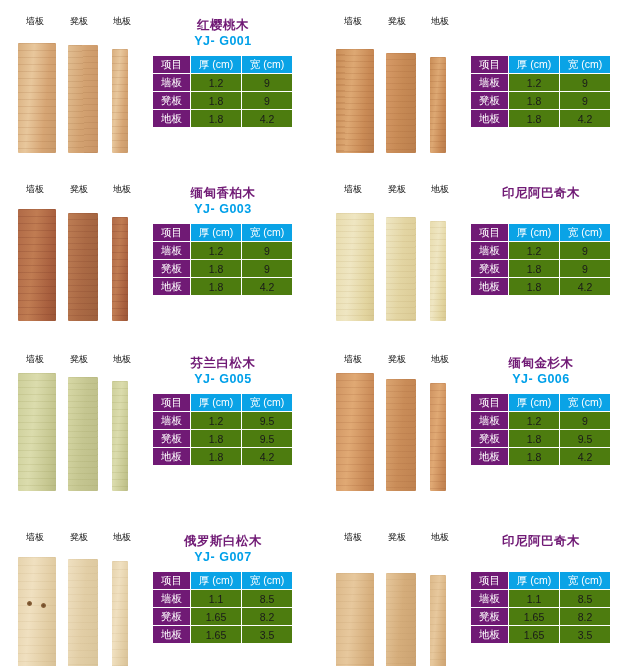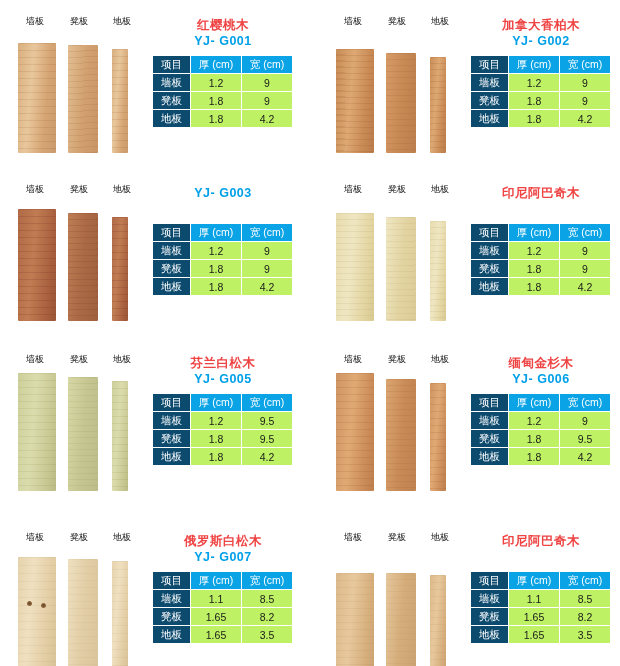--- a/index.html
+++ b/index.html
@@ -62,21 +62,21 @@
   .titlebox {
     position: absolute;
     left: 150px;
     top: 8px;
     width: 146px;
     text-align: center;
   }
   .title-cn {
     font-size: 12.5px;
     font-weight: bold;
-    color: #ef4444;
+    color: #701a75;
     line-height: 16px;
     letter-spacing: 0.5px;
   }
   .title-code {
     font-size: 12.5px;
     font-weight: bold;
     color: #00a0e9;
     line-height: 17px;
     letter-spacing: 0.5px;
   }
@@ -97,26 +97,26 @@
     padding: 0;
     color: #1a1a1a;
     background: #e8e8e8;
   }
   table.spec td.hdr {
     background: #0aa3e6;
     color: #ffffff;
     font-weight: normal;
   }
   table.spec td.rowhdr {
-    background: #0c4a6e;
+    background: #701a75;
     color: #ffffff;
     width: 37px;
   }
   table.spec td.val {
-    background: #bef264;
+    background: #4d7c0f;
   }
   table.spec td.colA { width: 50px; }
   table.spec td.colB { width: 50px; }
 
   
   .w-redoak-a {
     background:
       repeating-linear-gradient(180deg, rgba(150,95,50,0.16) 0px, rgba(150,95,50,0.16) 1px, rgba(255,255,255,0) 1px, rgba(255,255,255,0) 7px),
       linear-gradient(95deg, #d8ae7e 0%, #e8c79c 35%, #d6a574 70%, #c99a6b 100%);
   }
@@ -253,24 +253,20 @@
     <div class="samples">
       <div class="sample-labels">
         <span class="sample-label l0">墙板</span>
         <span class="sample-label l1">凳板</span>
         <span class="sample-label l2">地板</span>
       </div>
       <div class="plank p0 w-cedar-a" style="height:104px;"></div>
       <div class="plank p1 w-cedar-b" style="height:100px;"></div>
       <div class="plank p2 w-cedar-a" style="height:96px;"></div>
     </div>
-    <div class="titlebox">
-      <div class="title-cn">加拿大香柏木</div>
-      <div class="title-code">YJ- G002</div>
-    </div>
     <table class="spec">
       <tbody>
           <tr>
         <td class="hdr rowhdr">项目</td>
         <td class="hdr colA">厚 (cm)</td>
         <td class="hdr colB">宽 (cm)</td>
       </tr>
       <tr>
         <td class="rowhdr">墙板</td>
         <td class="val">1.2</td>
@@ -295,20 +291,21 @@
       <div class="sample-labels">
         <span class="sample-label l0">墙板</span>
         <span class="sample-label l1">凳板</span>
         <span class="sample-label l2">地板</span>
       </div>
       <div class="plank p0 w-myanmar-a" style="height:112px;"></div>
       <div class="plank p1 w-myanmar-b" style="height:108px;"></div>
       <div class="plank p2 w-myanmar-a" style="height:104px;"></div>
     </div>
     <div class="titlebox">
+      <div class="title-cn">缅甸香柏木</div>
       <div class="title-code">YJ- G003</div>
     </div>
     <table class="spec">
       <tbody>
           <tr>
         <td class="hdr rowhdr">项目</td>
         <td class="hdr colA">厚 (cm)</td>
         <td class="hdr colB">宽 (cm)</td>
       </tr>
       <tr>

